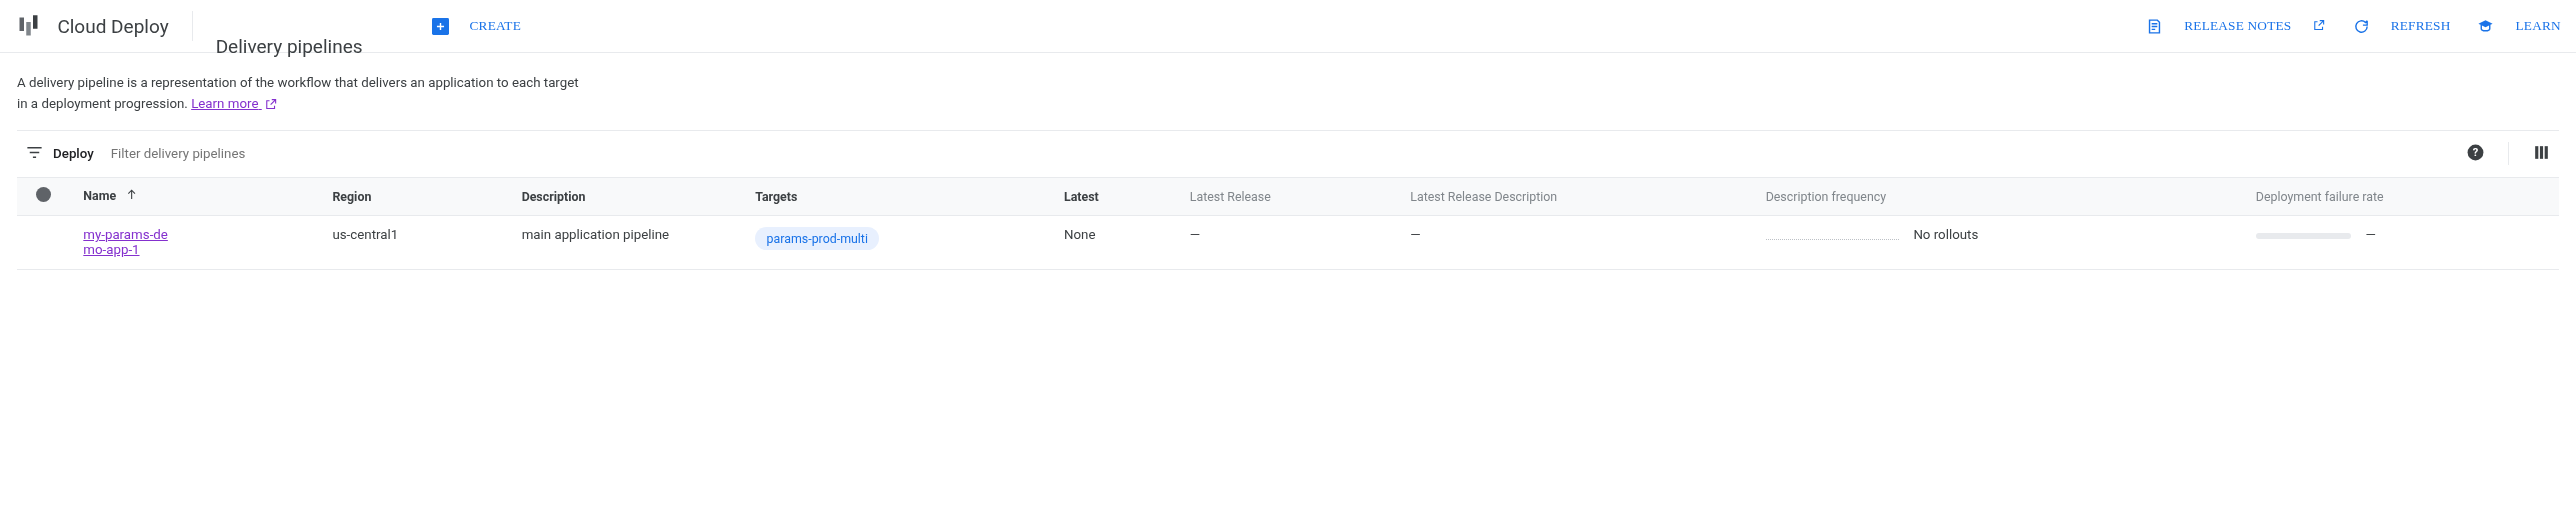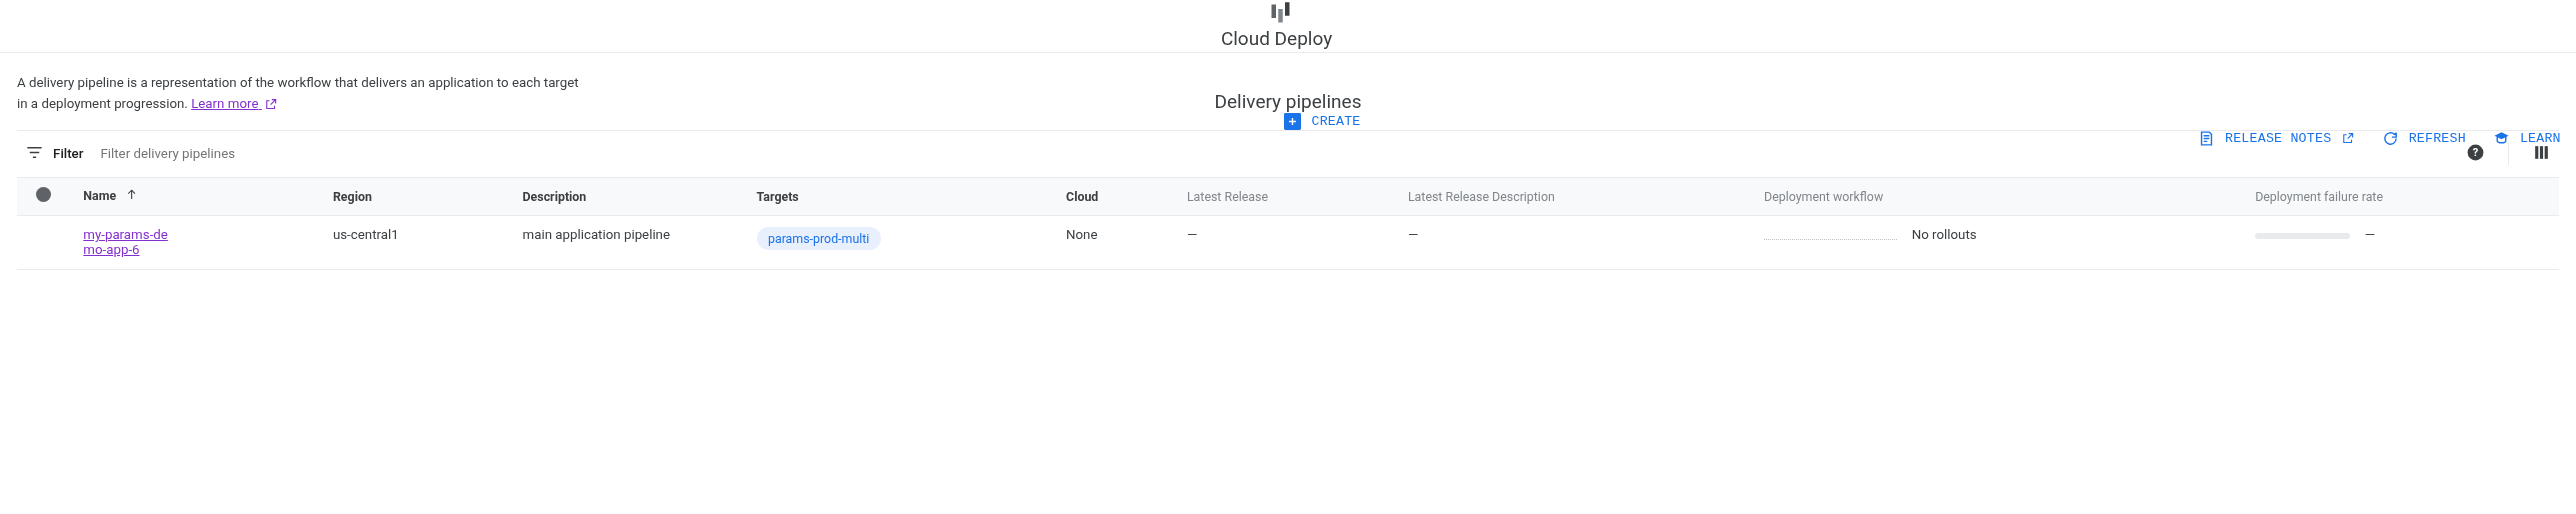--- a/index.html
+++ b/index.html
@@ -1,24 +1,24 @@
 <!DOCTYPE html>
 <html style="font-size:15.2px"><head>
 <meta charset="utf-8">
 <style>
 * { margin: 0; padding: 0; box-sizing: border-box; }
 body { font-family: 'Google Sans', Roboto, Arial, sans-serif; font-size: 13.3px; color: #202124; background: #fff; }
 
-.header { display: flex; align-items: center; height: 53px; padding: 0 15.2px; border-bottom: 1px solid #e8eaed; flex-direction: column; }
+.header { display: flex; align-items: center; height: 53px; padding: 0 15.2px; border-bottom: 1px solid #e8eaed; }
 .logo-icon { width: 27px; height: 27px; margin-right: 15.2px; }
 .product-name { font-size: 19px; color: #3c4043; font-weight: 400; margin-right: 23px; }
 .divider { width: 1px; height: 30.5px; background: #e8eaed; margin-right: 23px; }
 .page-title { font-size: 19px; color: #3c4043; font-weight: 400; margin-top: 40px; }
 .header-actions { margin-left: auto; display: flex; align-items: flex-end; gap: 27px; }
-.action-btn { display: flex; align-items: center; gap: 10px; color: #1a73e8; font-weight: 500; font-size: 13.3px; letter-spacing: 0.2px; cursor: pointer; background: none; border: none; padding: 0; font-family: Liberation Mono, monospace; }
+.action-btn { display: flex; align-items: center; gap: 21px; color: #1a73e8; font-weight: 500; font-size: 13.3px; letter-spacing: 0.2px; cursor: pointer; background: none; border: none; padding: 0; font-family: Liberation Serif, serif; }
 .action-btn svg { fill: #1a73e8; }
 .create-group { margin-left: 69px; }
 
 .intro { padding: 19px 17px 15.2px; font-size: 13.3px; color: #3c4043; line-height: 1.6; max-width: 609px; }
 .learn-more { color: #8430ce; text-decoration: underline; }
 .learn-more svg { fill: #8430ce; vertical-align: middle; margin-left: 1.9px; }
 
 .table-section { margin: 0 17px; border-top: 1px solid #e8eaed; }
 .filter-bar { display: flex; align-items: center; height: 46px; padding: 0 7.6px; }
 .filter-icon { margin-right: 9.5px; }
@@ -102,21 +102,21 @@
   </a>
 </div>
 
 <div class="table-section">
   <div class="filter-bar">
     <span class="filter-icon">
       <svg width="19" height="19" viewBox="0 0 24 24">
           <path d="M3 6h18M6 12h12M10 18h4" stroke="#3c4043" stroke-width="2"></path>
         </svg>
     </span>
-    <span class="filter-label">Filter</span>
+    <span class="filter-label">Deploy</span>
     <input class="filter-input" placeholder="Filter delivery pipelines" style="">
     <div class="filter-right">
       <span>
         <svg width="19" height="19" viewBox="0 0 24 24" style="font-size:14px">
             <circle cx="12" cy="12" r="10" fill="#3c4043"></circle>
             <text x="12" y="17" text-anchor="middle" fill="#fff" font-size="14" font-weight="bold">?</text>
           </svg>
       </span>
       <span class="right-divider"></span>
       <span>
@@ -137,31 +137,31 @@
           <span>Name</span>
           <span class="sort-arrow">
             <svg width="13.3" height="13.3" viewBox="0 0 24 24">
                 <path d="M12 4v16M6 10l6-6 6 6" fill="none" stroke="#3c4043" stroke-width="2"></path>
               </svg>
           </span>
         </th>
         <th>Region</th>
         <th>Description</th>
         <th>Targets</th>
-        <th>Cloud</th>
+        <th>Latest</th>
         <th class="disabled">Latest Release</th>
         <th class="disabled">Latest Release Description</th>
-        <th class="disabled">Deployment workflow</th>
+        <th class="disabled">Description frequency</th>
         <th class="disabled">Deployment failure rate</th>
       </tr>
     </thead>
     <tbody>
       <tr>
         <td class="col-check"></td>
-        <td><a href="#" class="pipeline-link">my-params-demo-app-6</a></td>
+        <td><a href="#" class="pipeline-link">my-params-demo-app-1</a></td>
         <td>us-central1</td>
         <td style="max-width:114px;">main application pipeline</td>
         <td>
           <span class="chip">params-prod-multi</span>
         </td>
         <td>None</td>
         <td>—</td>
         <td>—</td>
         <td>
           <span class="sparkline"></span>

